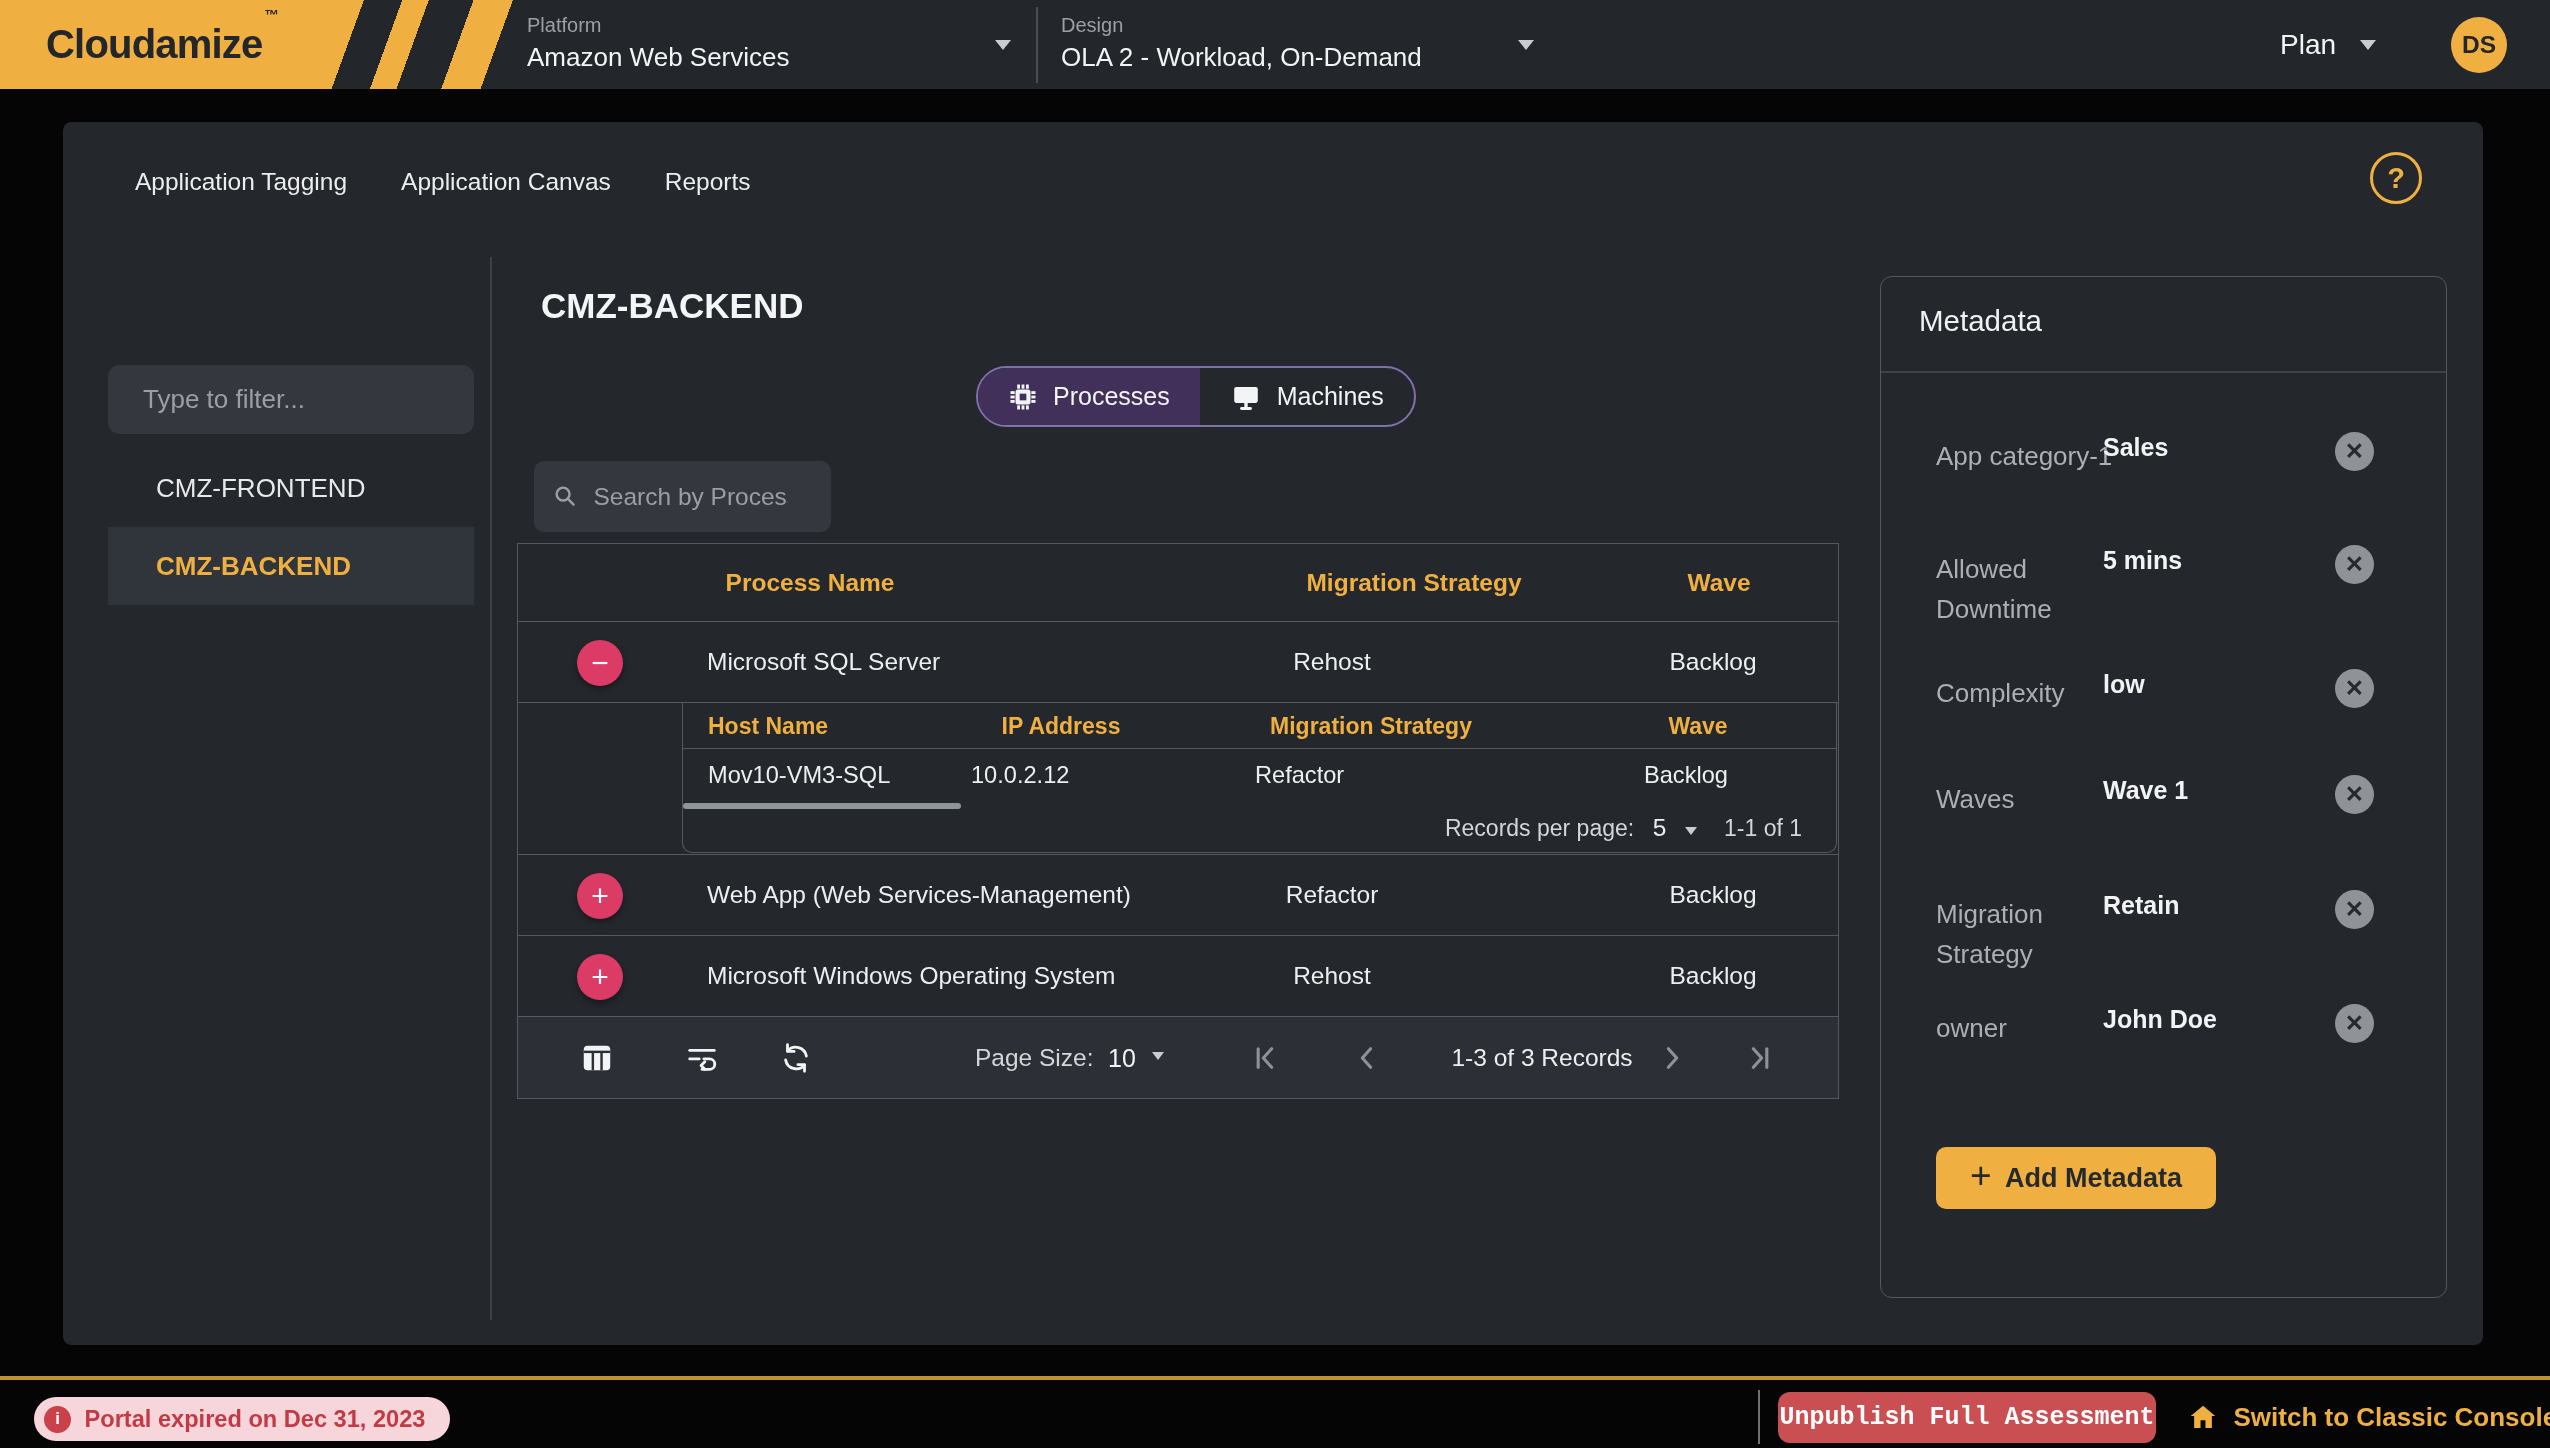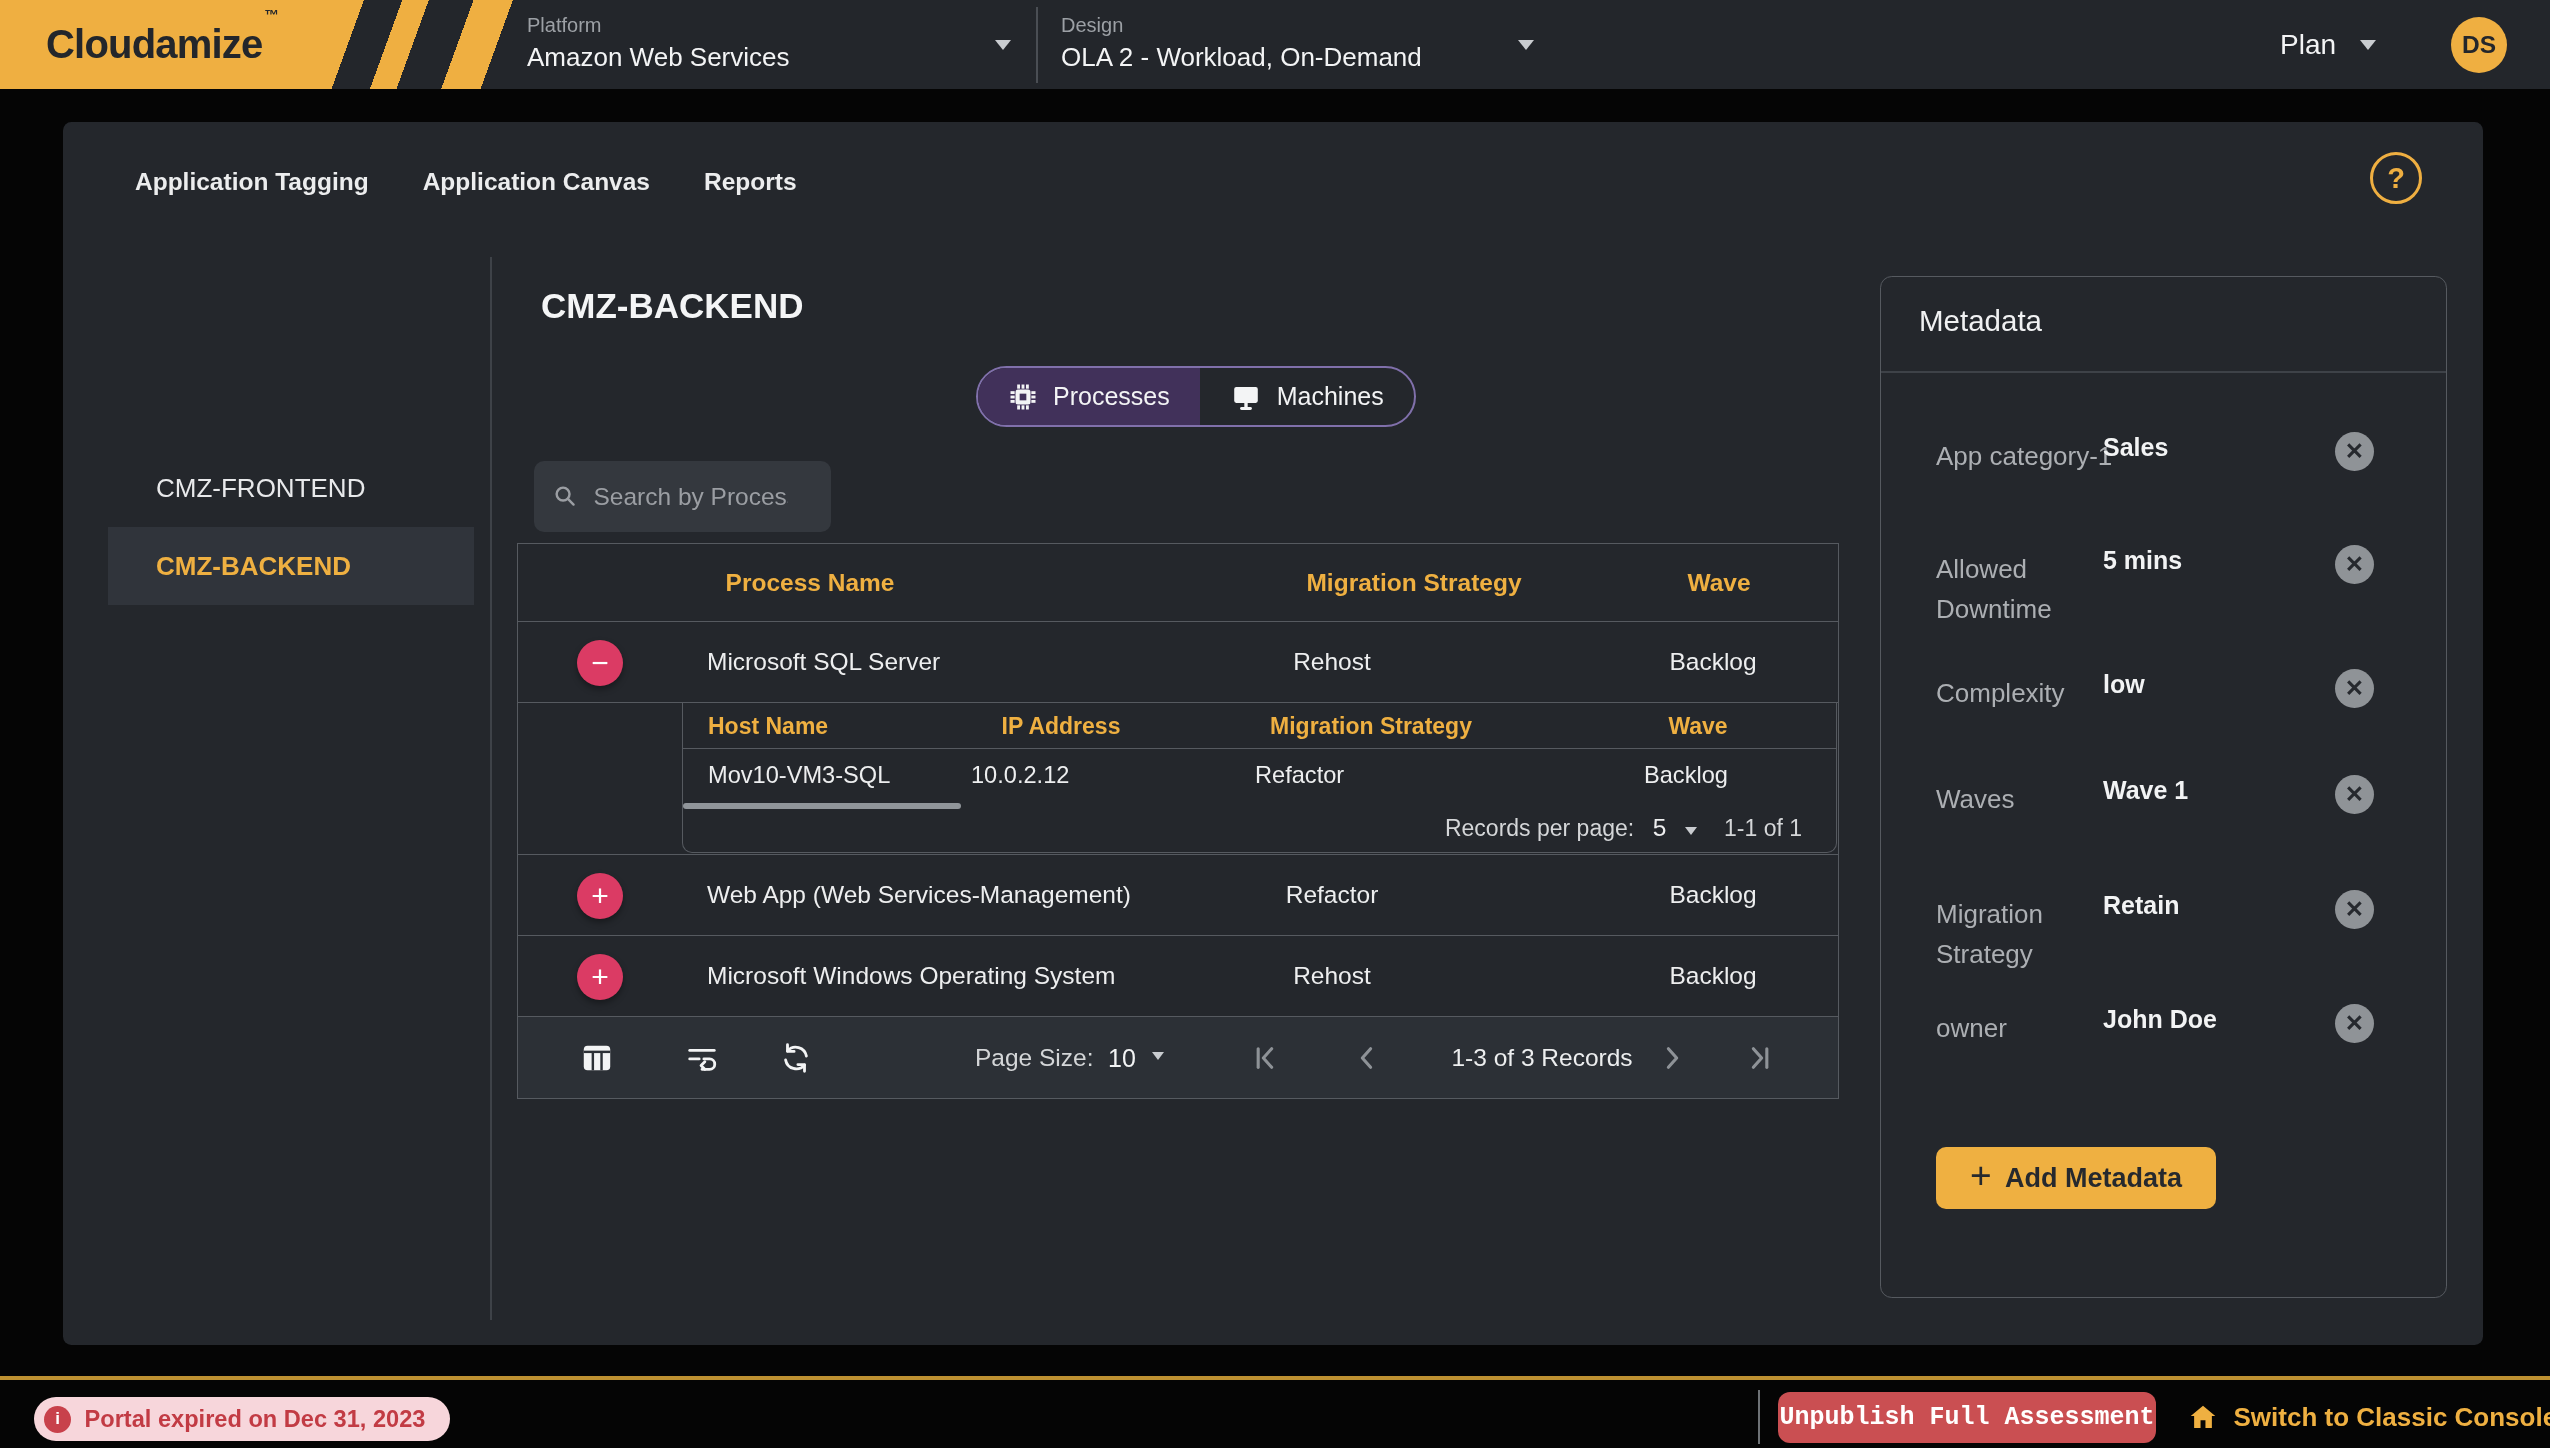--- a/index.html
+++ b/index.html
@@ -23,21 +23,21 @@
   .tb-vline { position:absolute; left:1036px; top:6.7px; width:1.7px; height:76px; background:#4A4E54; }
   .tb-caret2 { position:absolute; left:1518px; top:40px; }
   .plan-block { position:absolute; left:2280px; top:0; height:89px; display:flex; align-items:center; gap:23.6px; }
   .plan-label { font-size:28px; color:#F3F4F5; }
   .avatar { position:absolute; left:2451px; top:17px; width:56px; height:56px; border-radius:50%; background:#EFAF41; color:#23262B; font-size:24.5px; font-weight:700; display:flex; align-items:center; justify-content:center; }
 
   
   .panel { position:absolute; left:63px; top:122px; width:2420px; height:1223px; background:#24272C; border-radius:8.4px; }
 
   .tabsrow { position:absolute; left:72px; top:32px; height:56px; display:flex; align-items:center; gap:54px; }
-  .tab { font-size:24.5px; font-weight:700; color:#ECEDEE; white-space:nowrap; cursor:default; }
+  .tab { font-size:24.5px; font-weight:400; color:#ECEDEE; white-space:nowrap; cursor:default; }
   .tab.active { background:#E2436C; color:#fff; height:56px; border-radius:29px; padding:0 37px; display:flex; align-items:center; }
   .help { position:absolute; right:61px; top:30px; width:52px; height:52px; border:3.4px solid #EFAF41; border-radius:50%; color:#EFAF41; font-size:29px; font-weight:700; display:flex; align-items:center; justify-content:center; }
 
   .vdiv { position:absolute; left:427px; top:135px; width:1.7px; height:1063px; background:#3E4248; }
 
   
   .sb-title { position:absolute; left:45px; top:165px; font-size:35px; font-weight:700; color:#F4F5F6; }
   .sb-filter { position:absolute; left:45px; top:243px; width:366px; height:69px; background:#34383E; border-radius:11.8px; display:flex; align-items:center; padding:0 20px; gap:15px; }
   .sb-filter input { flex:1; background:transparent; border:none; outline:none; font-size:26px; color:#DDDFE1; font-family:inherit; }
   .sb-filter input::placeholder { color:#9B9EA3; }
@@ -137,20 +137,27 @@
 
   <div class="panel">
 
     <div class="tabsrow">
       <div class="tab">Application Tagging</div>
       <div class="tab">Application Canvas</div>
       <div class="tab">Reports</div>
     </div>
     <div class="help">?</div>
 
+    <div class="sb-filter">
+      <svg width="30" height="30" viewBox="0 0 36 36">
+          <circle cx="15" cy="15" r="8" fill="none" stroke="#9B9EA3" stroke-width="3"></circle>
+          <line x1="21" y1="21" x2="28" y2="28" stroke="#9B9EA3" stroke-width="3" stroke-linecap="round"></line>
+        </svg>
+      <input type="text" placeholder="Type to filter..." style="">
+    </div>
     <div class="sb-item" style="top:327px;">CMZ-FRONTEND</div>
     <div class="sb-item sel" style="top:405px;">CMZ-BACKEND</div>
     <div class="vdiv"></div>
 
     <div class="main-title">CMZ-BACKEND</div>
 
     <div class="toggle">
       <div class="tg-seg on">
         <svg width="30" height="30" viewBox="0 0 36 36">
           <rect x="9" y="9" width="18" height="18" rx="3" fill="#F3F4F5"></rect>

